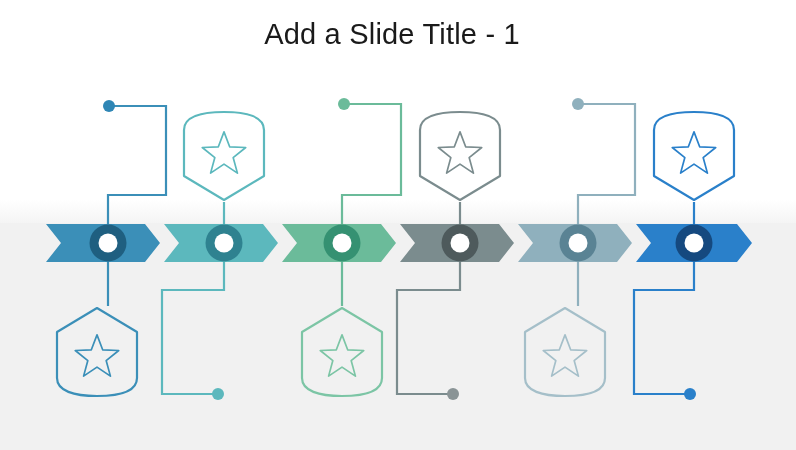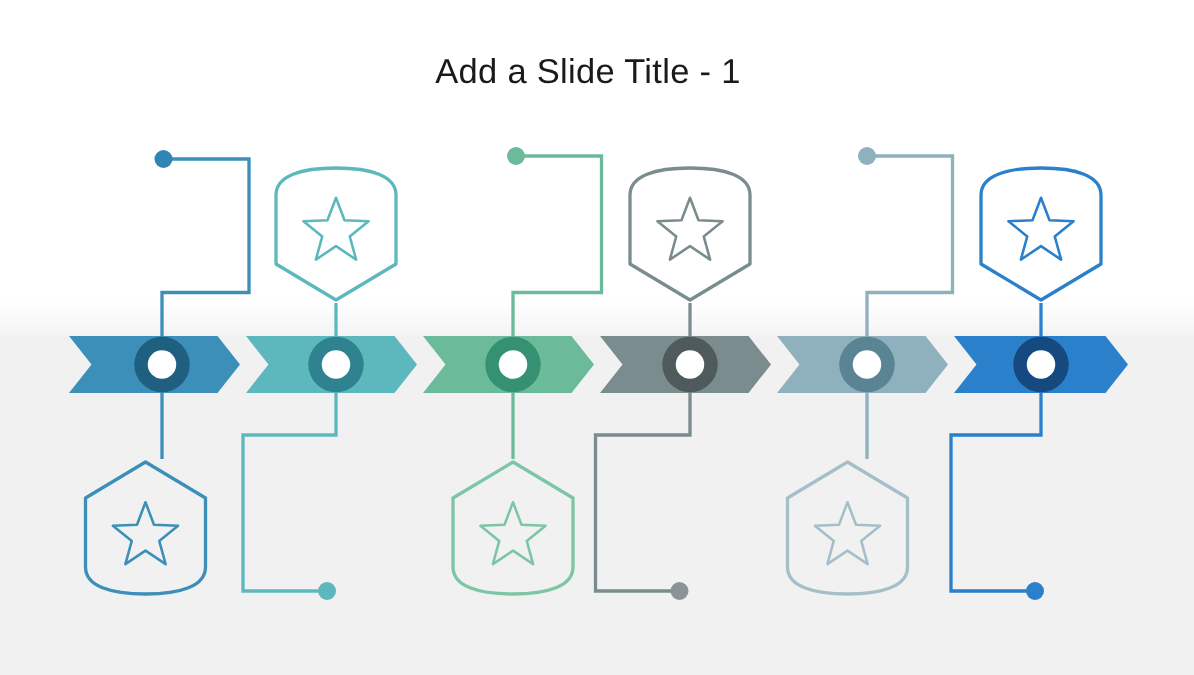--- a/index.html
+++ b/index.html
@@ -33,24 +33,24 @@
     position: absolute;
     left: 0;
     top: 200px;
     width: 796px;
     height: 30px;
     background: linear-gradient(to bottom, rgba(241,241,241,0) 0%, rgba(241,241,241,1) 100%);
   }
   #title {
     position: absolute;
     left: 0;
-    top: 34px;
+    top: 18px;
     width: 784px;
     text-align: center;
-    font-size: 23px;
+    font-size: 29px;
     color: #1a1a1a;
     font-family: "Liberation Sans", sans-serif;
     letter-spacing: 0.2px;
   }
   #graphic {
     position: absolute;
     left: 0;
     top: 0;
   }
 </style>

